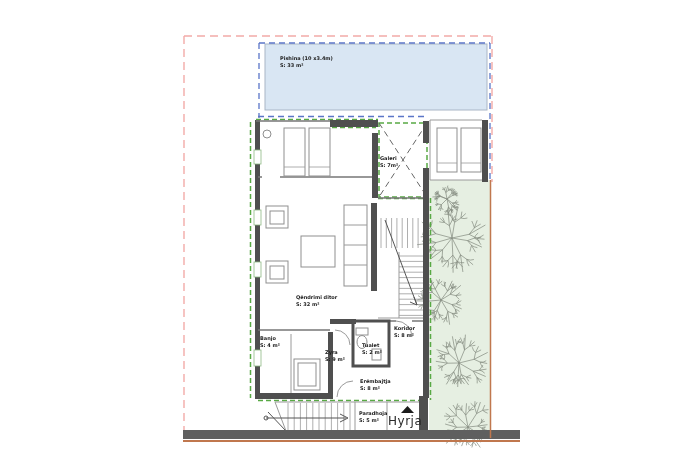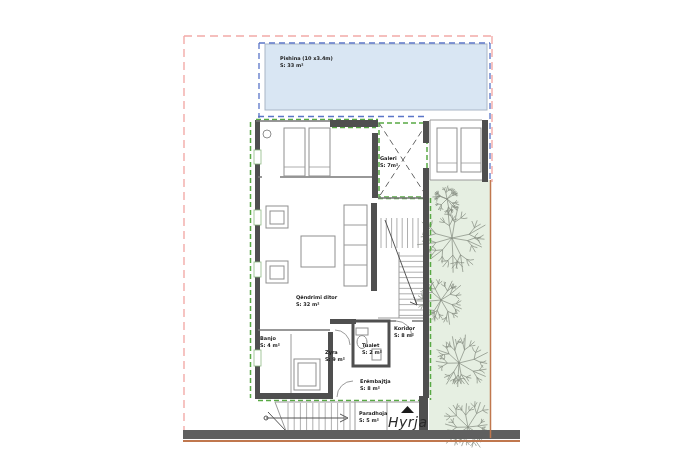--- a/index.html
+++ b/index.html
@@ -15,22 +15,22 @@
   .dash-green{stroke:var(--green);stroke-dasharray:5 3;fill:none;stroke-width:1.5;}
   .dash-x{stroke:#666;stroke-dasharray:6 4;fill:none;stroke-width:1;}
   .orangeln{stroke:var(--orange);fill:none;}
   .tree{stroke:var(--tree);fill:none;stroke-width:.7;}
   .tread{stroke:#9a9a9a;stroke-width:.8;}
   .arrow{stroke:#555;fill:none;stroke-width:1;}
   .window{fill:#fff;stroke:#8fba86;stroke-width:.8;}
   .lbl{position:absolute;font-size:5px;font-weight:bold;line-height:1.45;
        color:var(--text);white-space:nowrap;letter-spacing:0;}
   .lbl span{display:block;}
-  #hyrja-label{position:absolute;left:388px;top:414px;font-size:14px;font-weight:500;
-       color:#2a2a2a;letter-spacing:.5px;font-style:italic;}
+  #hyrja-label{position:absolute;left:388px;top:414px;font-size:12px;font-weight:500;
+       color:#2a2a2a;letter-spacing:.5px;}
 </style>
 </head>
 <body>
 
 <div id="canvas">
 
 <svg id="plan-svg" width="700" height="467" viewBox="0 0 700 467">
 
   <g>
     <rect id="garden-rect" x="429" y="180" width="61" height="252" style="fill:var(--garden)"></rect>

